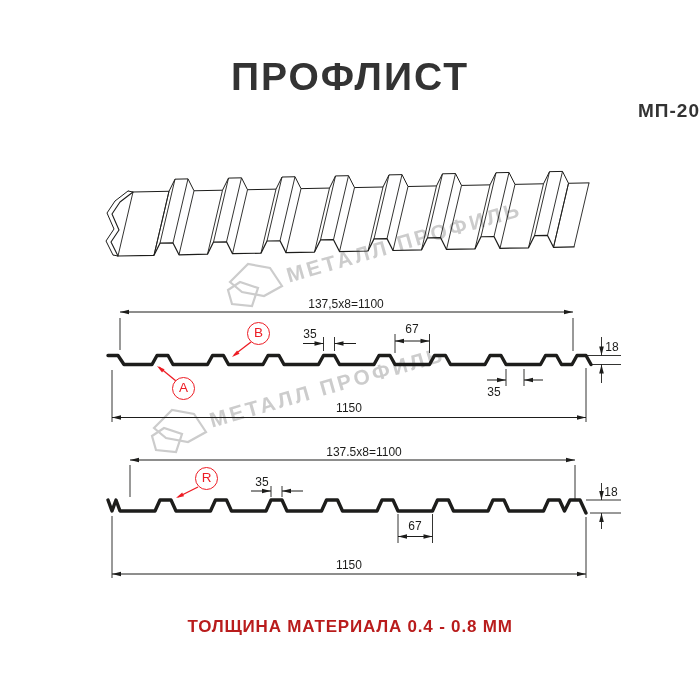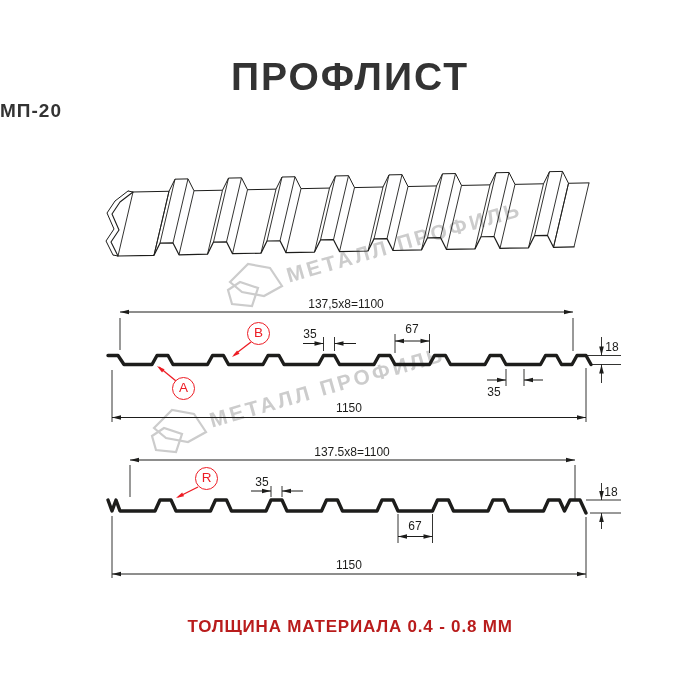--- a/index.html
+++ b/index.html
@@ -1,20 +1,20 @@
 <!DOCTYPE html>
 <html style="--red: #ed1c24; --wm: #cccccc;"><head>
 <meta charset="utf-8">
 <style>
   html,body{margin:0;padding:0;background:#fff;}
   .stage{position:relative;width:700px;height:700px;background:#fff;overflow:hidden;
          font-family:"Liberation Sans", sans-serif;color:#1d1d1b;}
   .title{position:absolute;left:0;right:0;top:55px;text-align:center;
          font-size:39px;font-weight:700;letter-spacing:2px;color:#333;}
-  .subtitle{position:absolute;left:0;right:0;top:100px;text-align:left;
+  .subtitle{position:absolute;left:0;right:0;top:100px;text-align:right;
          font-size:19px;font-weight:600;letter-spacing:1px;color:#333;}
   .footer{position:absolute;left:0;right:0;top:617px;text-align:center;
          font-size:17px;font-weight:600;letter-spacing:.8px;color:#b91c1c;}
   #drawing{position:absolute;left:0;top:0;z-index:2;pointer-events:none;}
   .wm{position:absolute;z-index:1;color:var(--wm);}
   .wm-text{position:absolute;white-space:nowrap;font-size:21px;font-weight:700;
          letter-spacing:3px;color:var(--wm);transform-origin:left center;
          transform:rotate(-16deg);}
   .wm-logo{position:absolute;}
   .dim{position:absolute;z-index:3;font-size:12px;color:#1d1d1b;
@@ -161,21 +161,21 @@
       <polygon points="176,498 182.22007119402784,492.5860629537069 184.03603319298603,496.15008905046034" fill="#ed1c24"></polygon>
     </svg>
 
   <span class="dim" style="left:346px;top:304px">137,5x8=1100</span>
   <span class="dim" style="left:310px;top:334px">35</span>
   <span class="dim" style="left:412px;top:329px">67</span>
   <span class="dim" style="left:612px;top:347px">18</span>
   <span class="dim" style="left:494px;top:392px">35</span>
   <span class="dim" style="left:349px;top:408px">1150</span>
 
-  <span class="dim" style="left:352px;top:452px">137.5x8=1100</span>
+  <span class="dim" style="left:364px;top:452px">137.5x8=1100</span>
   <span class="dim" style="left:262px;top:482px">35</span>
   <span class="dim" style="left:415px;top:526px">67</span>
   <span class="dim" style="left:611px;top:492px">18</span>
   <span class="dim" style="left:349px;top:565px">1150</span>
 
   <div class="ptlabel" style="left:172px;top:377px">A</div>
   <div class="ptlabel" style="left:247px;top:322px">B</div>
   <div class="ptlabel" style="left:195px;top:467px">R</div>
 
   <div class="footer">ТОЛЩИНА МАТЕРИАЛА 0.4 - 0.8 ММ</div>

